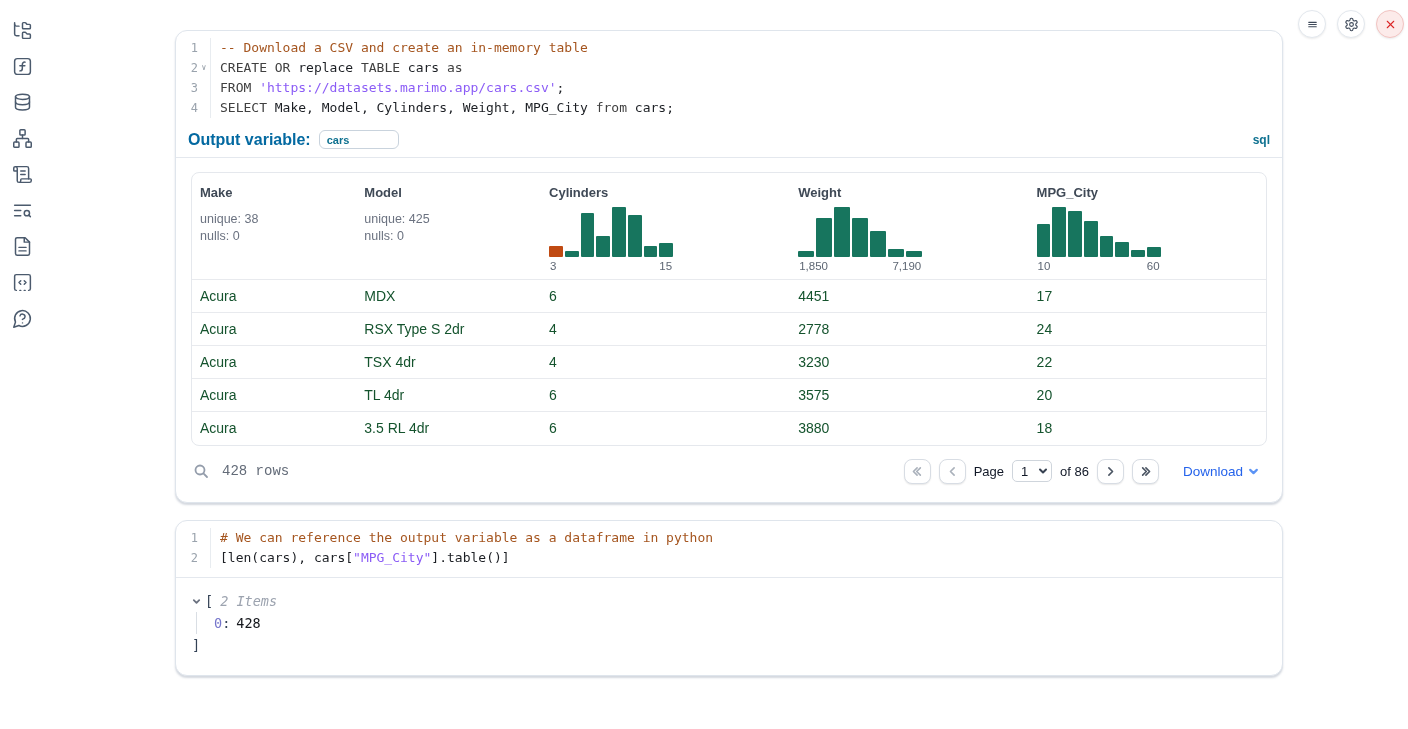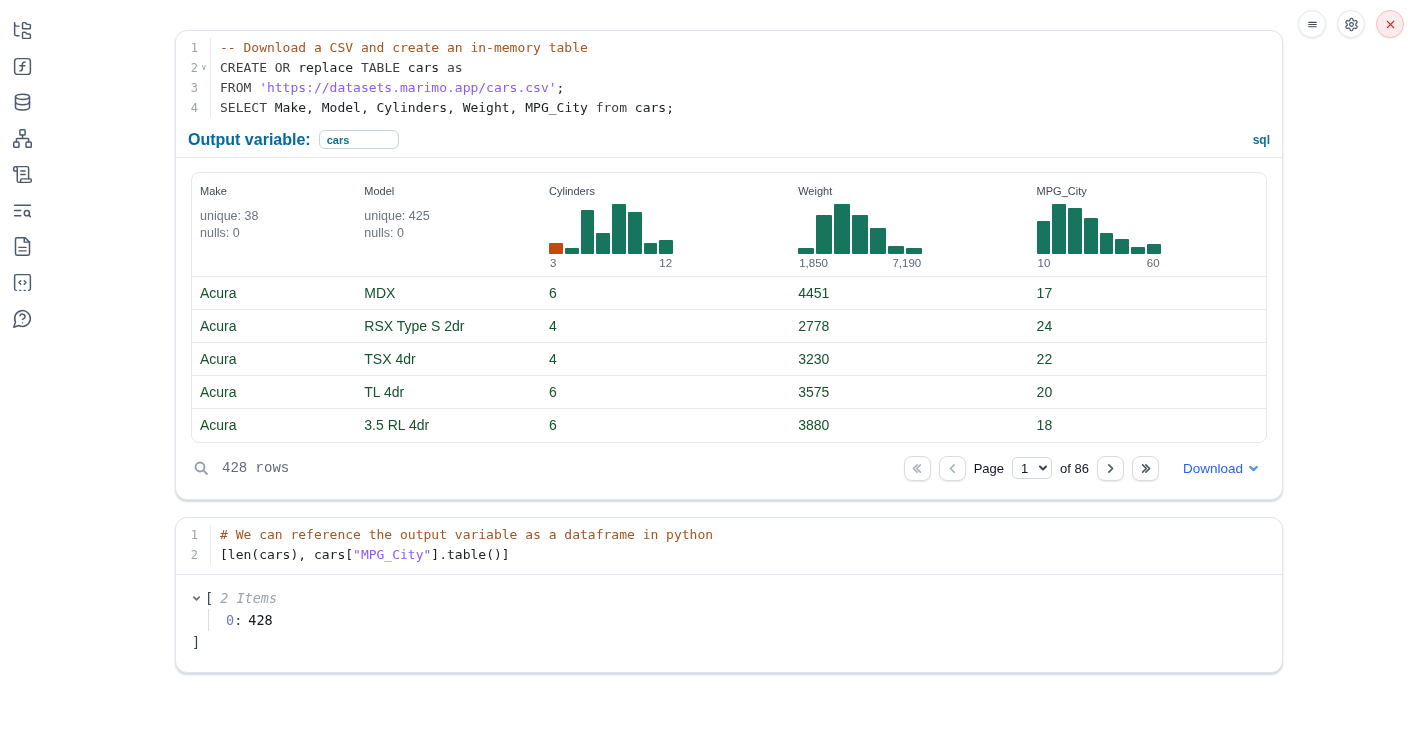--- a/index.html
+++ b/index.html
@@ -58,21 +58,21 @@
 
   
   .cell-output { padding:14px 15px 14px; }
   .data-table { border:1px solid #e5e8ed; border-radius:8px; overflow:hidden; }
   table { width:100%; border-collapse:collapse; font-size:14px; table-layout:fixed; }
   th:nth-child(1), td:nth-child(1) { width:15.3%; }
   th:nth-child(2), td:nth-child(2) { width:17.2%; }
   th:nth-child(3), td:nth-child(3) { width:23.2%; }
   th:nth-child(4), td:nth-child(4) { width:22.2%; }
   th { text-align:left; font-weight:400; vertical-align:top; padding:12px 8px 7px; }
-  .col-name { font-size:11px; color:#3f4956; }
+  .col-name { font-size:13px; color:#3f4956;font-weight:bold; }
   .col-stats { margin-top:11px; font-size:12.5px; color:#6b7280; line-height:17px; }
   .hist-wrap { margin-top:7px; width:124px; }
   .hist { display:flex; align-items:flex-end; gap:2px; height:50px; }
   .hist .bar { flex:1; border-radius:1px; }
   .hist-labels { display:flex; justify-content:space-between; margin-top:3px;
     font-size:11.5px; color:#5d6673; padding:0 1px; }
   td { padding:7px 8px; border-top:1px solid #e8eaee; color:#14532d; height:33px; }
 
   
   .table-footer { display:flex; justify-content:space-between; align-items:center;
@@ -101,21 +101,21 @@
 
   
   .tree { padding:12px 16px 19px; font-family:"DejaVu Sans Mono", monospace;
     font-size:13.5px; line-height:22px; color:#16181d; }
   .tree-head { display:flex; align-items:center; }
   .tw-chev { width:13px; color:#6b7280; }
   .tw-chev svg { width:9px; height:9px; stroke:#6b7280; stroke-width:2; fill:none;
     stroke-linecap:round; stroke-linejoin:round; }
   .tw-br { color:#334155; }
   .tw-count { color:#9ca3af; font-style:italic; margin-left:7px; }
-  .tree-items { border-left:1px solid #d9dee4; margin-left:16px; padding-left:17px; }
+  .tree-items { border-left:1px solid #d9dee4; margin-left:4px; padding-left:17px; }
   .tw-key { color:#7575cb; }
   .tw-sep { color:#334155; }
   .tw-val { color:#16181d; margin-left:6px; }
 </style>
 </head>
 <body>
 
 <aside class="sidebar">
   <button class="side-btn">
     <svg viewBox="0 0 24 24">
@@ -270,21 +270,21 @@
                       <div class="bar" style="height: 6px; background: rgb(23, 117, 94);"></div>
                       <div class="bar" style="height: 44px; background: rgb(23, 117, 94);"></div>
                       <div class="bar" style="height: 21px; background: rgb(23, 117, 94);"></div>
                       <div class="bar" style="height: 50px; background: rgb(23, 117, 94);"></div>
                       <div class="bar" style="height: 42px; background: rgb(23, 117, 94);"></div>
                       <div class="bar" style="height: 11px; background: rgb(23, 117, 94);"></div>
                       <div class="bar" style="height: 14px; background: rgb(23, 117, 94);"></div>
                     </div>
                     <div class="hist-labels">
                       <span>3</span>
-                      <span>12</span>
+                      <span>15</span>
                     </div>
                   </div>
                 </th>
                 <th>
                   <div class="col-name">Weight</div>
                   <div class="hist-wrap">
                     <div class="hist">
                       <div class="bar" style="height: 6px; background: rgb(23, 117, 94);"></div>
                       <div class="bar" style="height: 39px; background: rgb(23, 117, 94);"></div>
                       <div class="bar" style="height: 50px; background: rgb(23, 117, 94);"></div>

